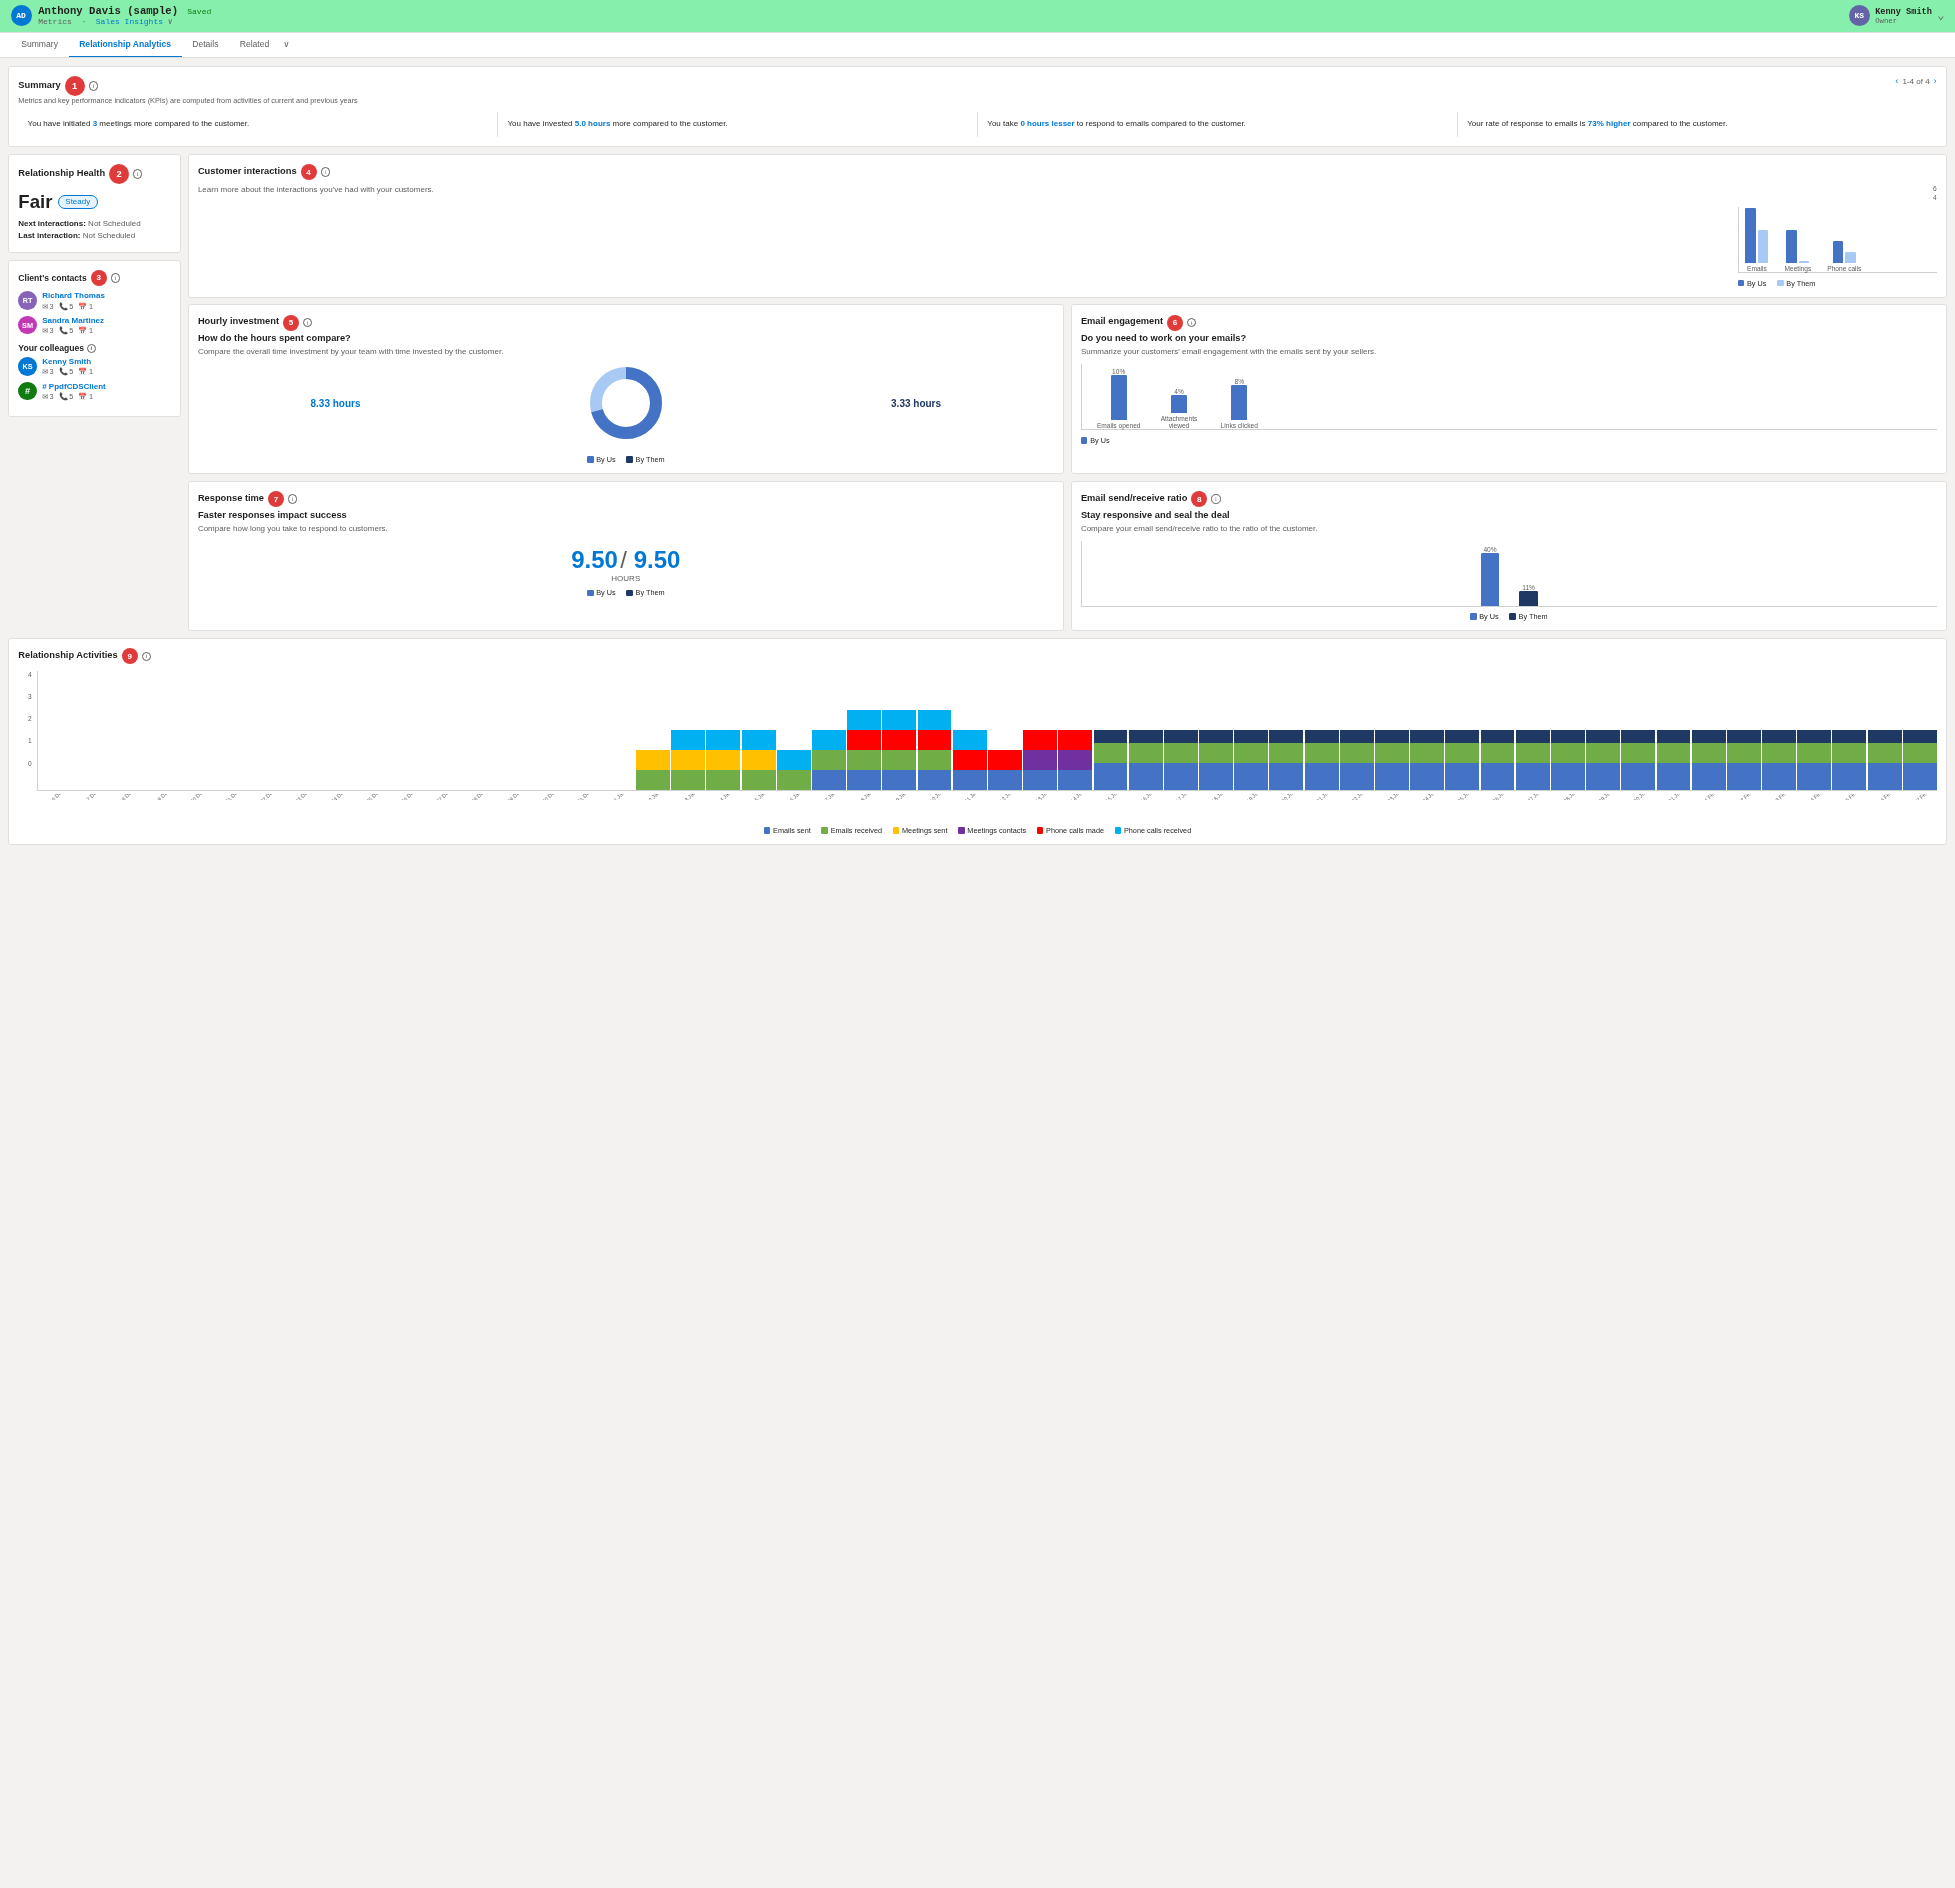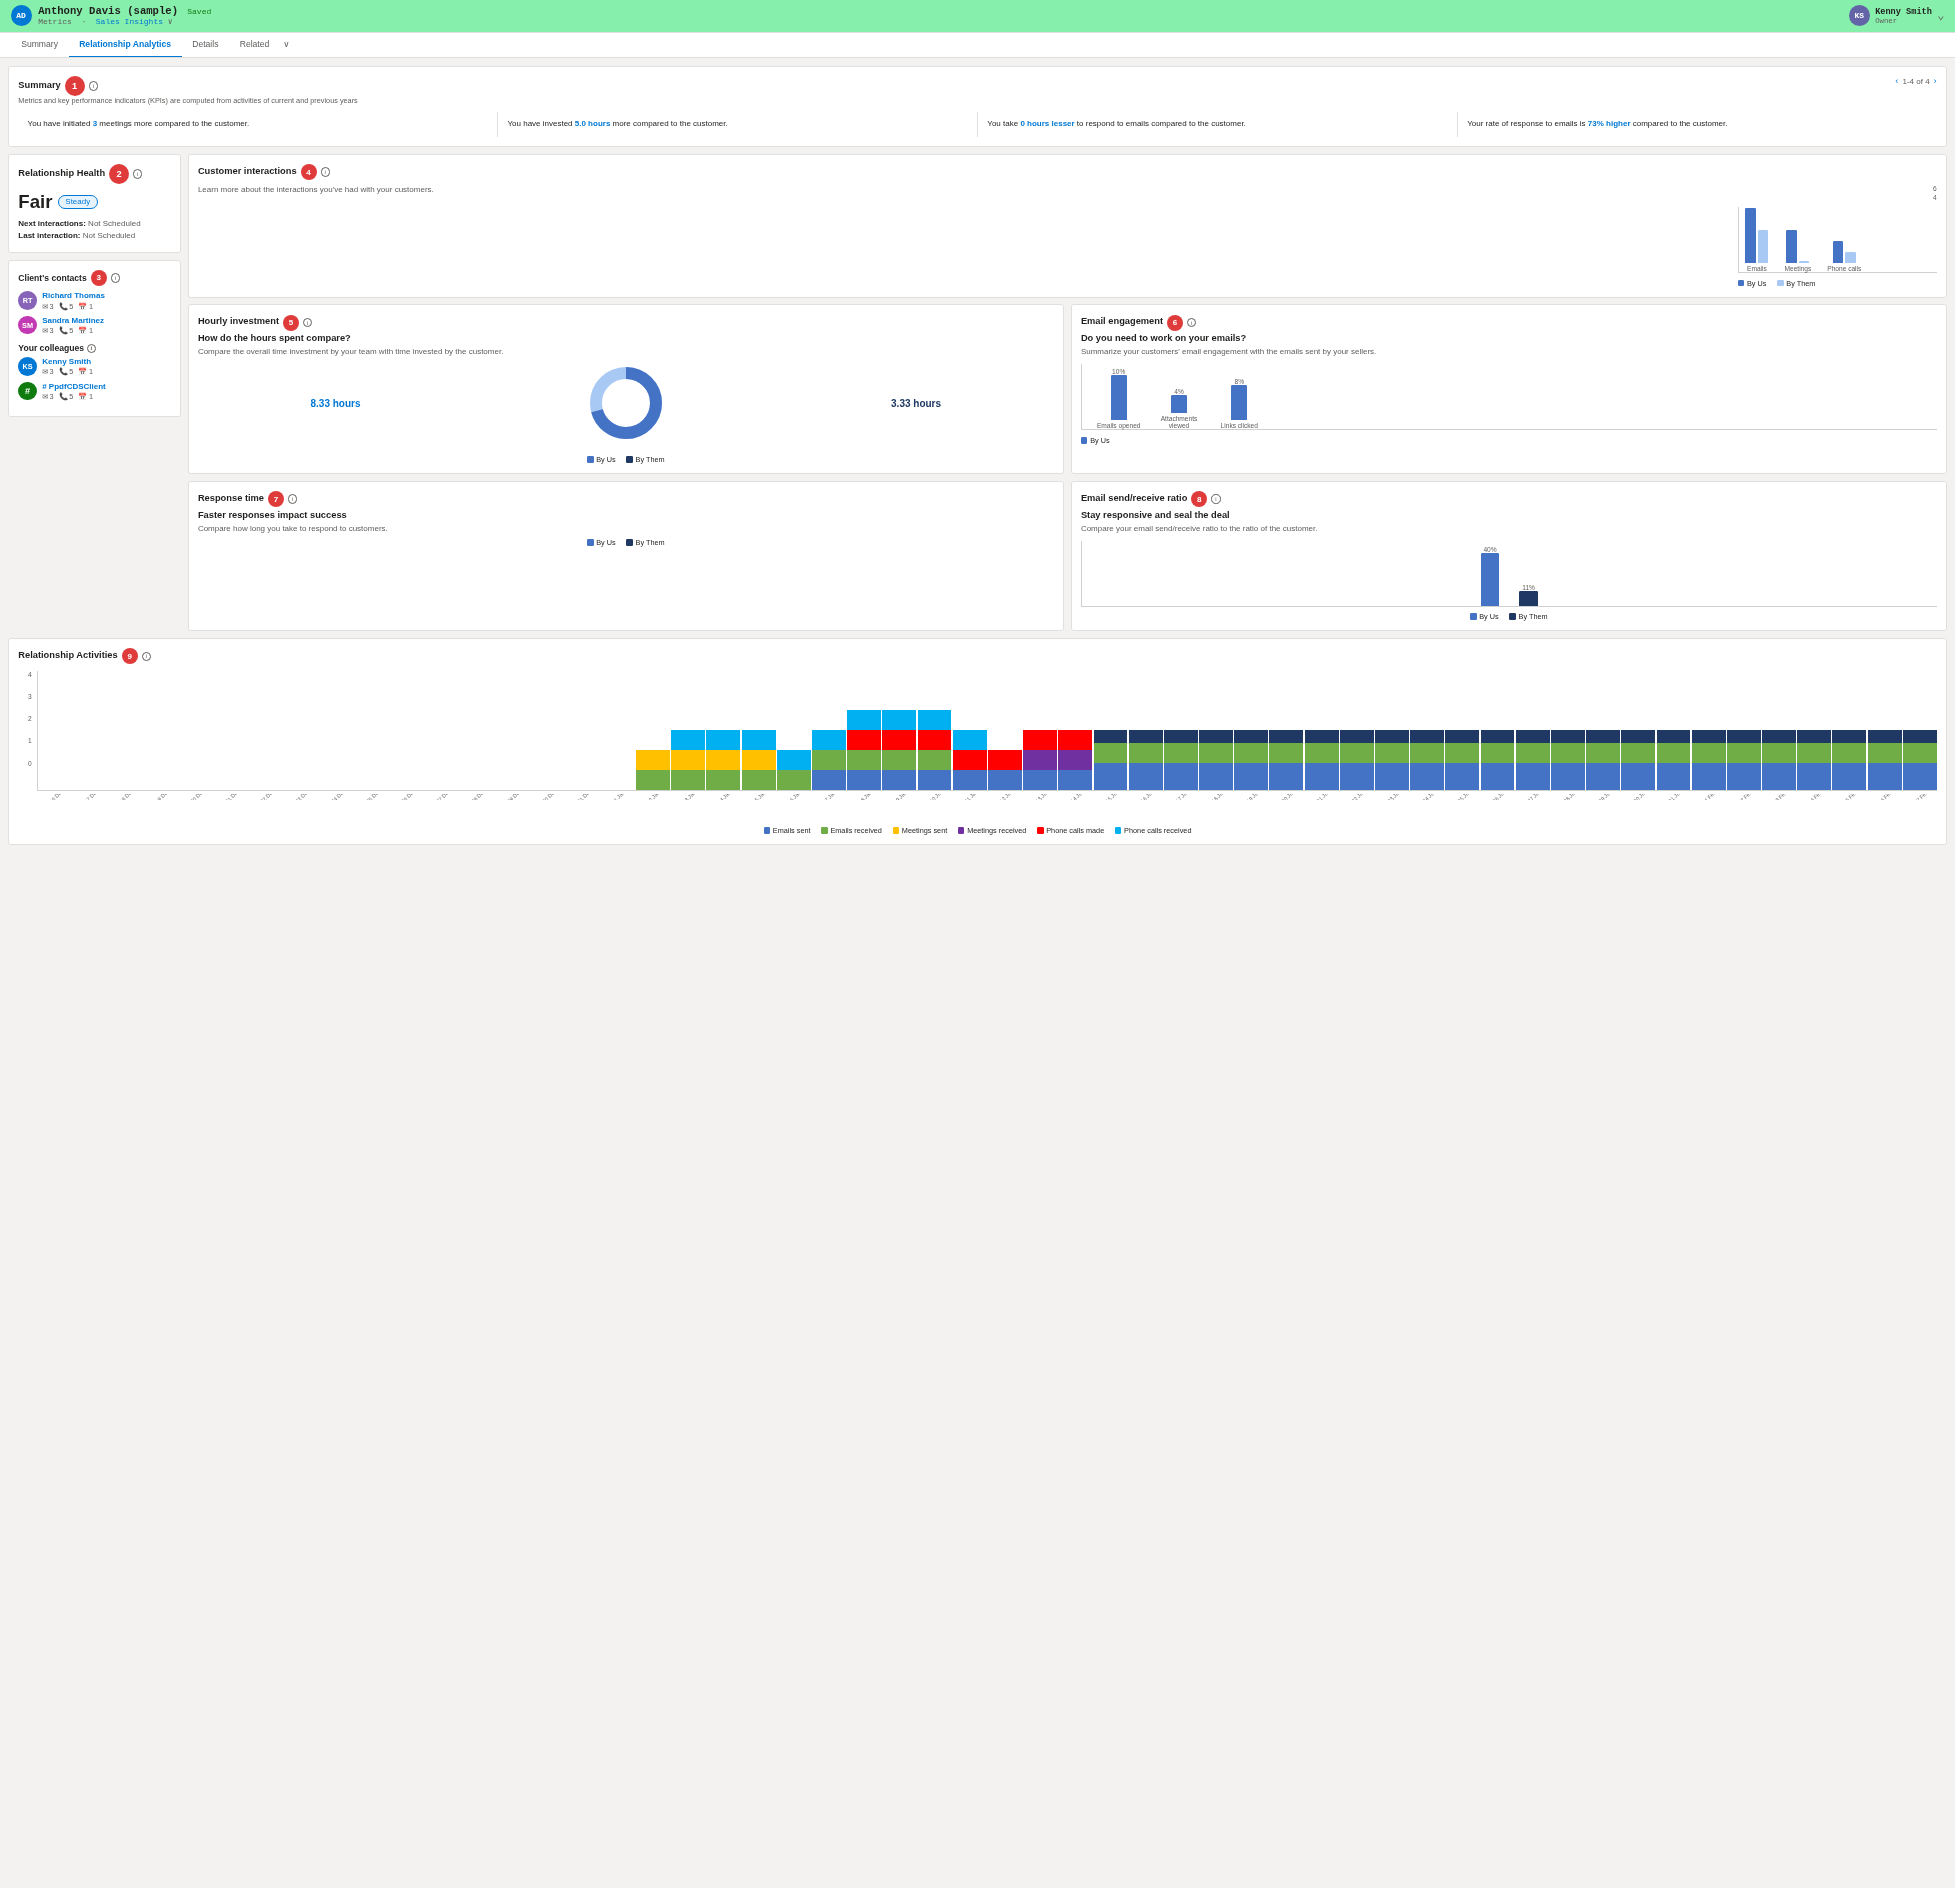--- a/index.html
+++ b/index.html
@@ -452,20 +452,26 @@
       <div class="grid-2">
 
         <div class="card">
           <div style="display:flex;align-items:center;gap:4px;margin-bottom:2.7px;">
             <span class="card-title">Response time</span>
             <div class="step-badge" style="width:16px;height:16px;font-size:8px;">7</div>
             <span class="info-icon">i</span>
           </div>
           <div class="chart-title" style="font-size:9.3px;">Faster responses impact success</div>
           <div class="chart-subtitle">Compare how long you take to respond to customers.</div>
+          <div style="text-align:center;margin:13.3px 0 2.7px;">
+            <span style="font-size:24px;font-weight:700;color:#0078d4;">9.50</span>
+            <span style="font-size:24px;font-weight:400;color:#605e5c;"> / </span>
+            <span style="font-size:24px;font-weight:700;color:#0078d4;">9.50</span>
+            <div style="font-size:8px;color:#605e5c;">HOURS</div>
+          </div>
           <div class="chart-legend" style="justify-content:center;">
             <div class="legend-item">
               <div class="legend-dot" style="background:#4472c4;"></div>
               <span>By Us</span>
             </div>
             <div class="legend-item">
               <div class="legend-dot" style="background:#1f3864;"></div>
               <span>By Them</span>
             </div>
           </div>
@@ -794,21 +800,21 @@
       <div class="legend-item">
         <div class="legend-dot" style="background:#70ad47;"></div>
         <span>Emails received</span>
       </div>
       <div class="legend-item">
         <div class="legend-dot" style="background:#ffc000;"></div>
         <span>Meetings sent</span>
       </div>
       <div class="legend-item">
         <div class="legend-dot" style="background:#7030a0;"></div>
-        <span>Meetings received</span>
+        <span>Meetings contacts</span>
       </div>
       <div class="legend-item">
         <div class="legend-dot" style="background:#ff0000;"></div>
         <span>Phone calls made</span>
       </div>
       <div class="legend-item">
         <div class="legend-dot" style="background:#00b0f0;"></div>
         <span>Phone calls received</span>
       </div>
     </div>

